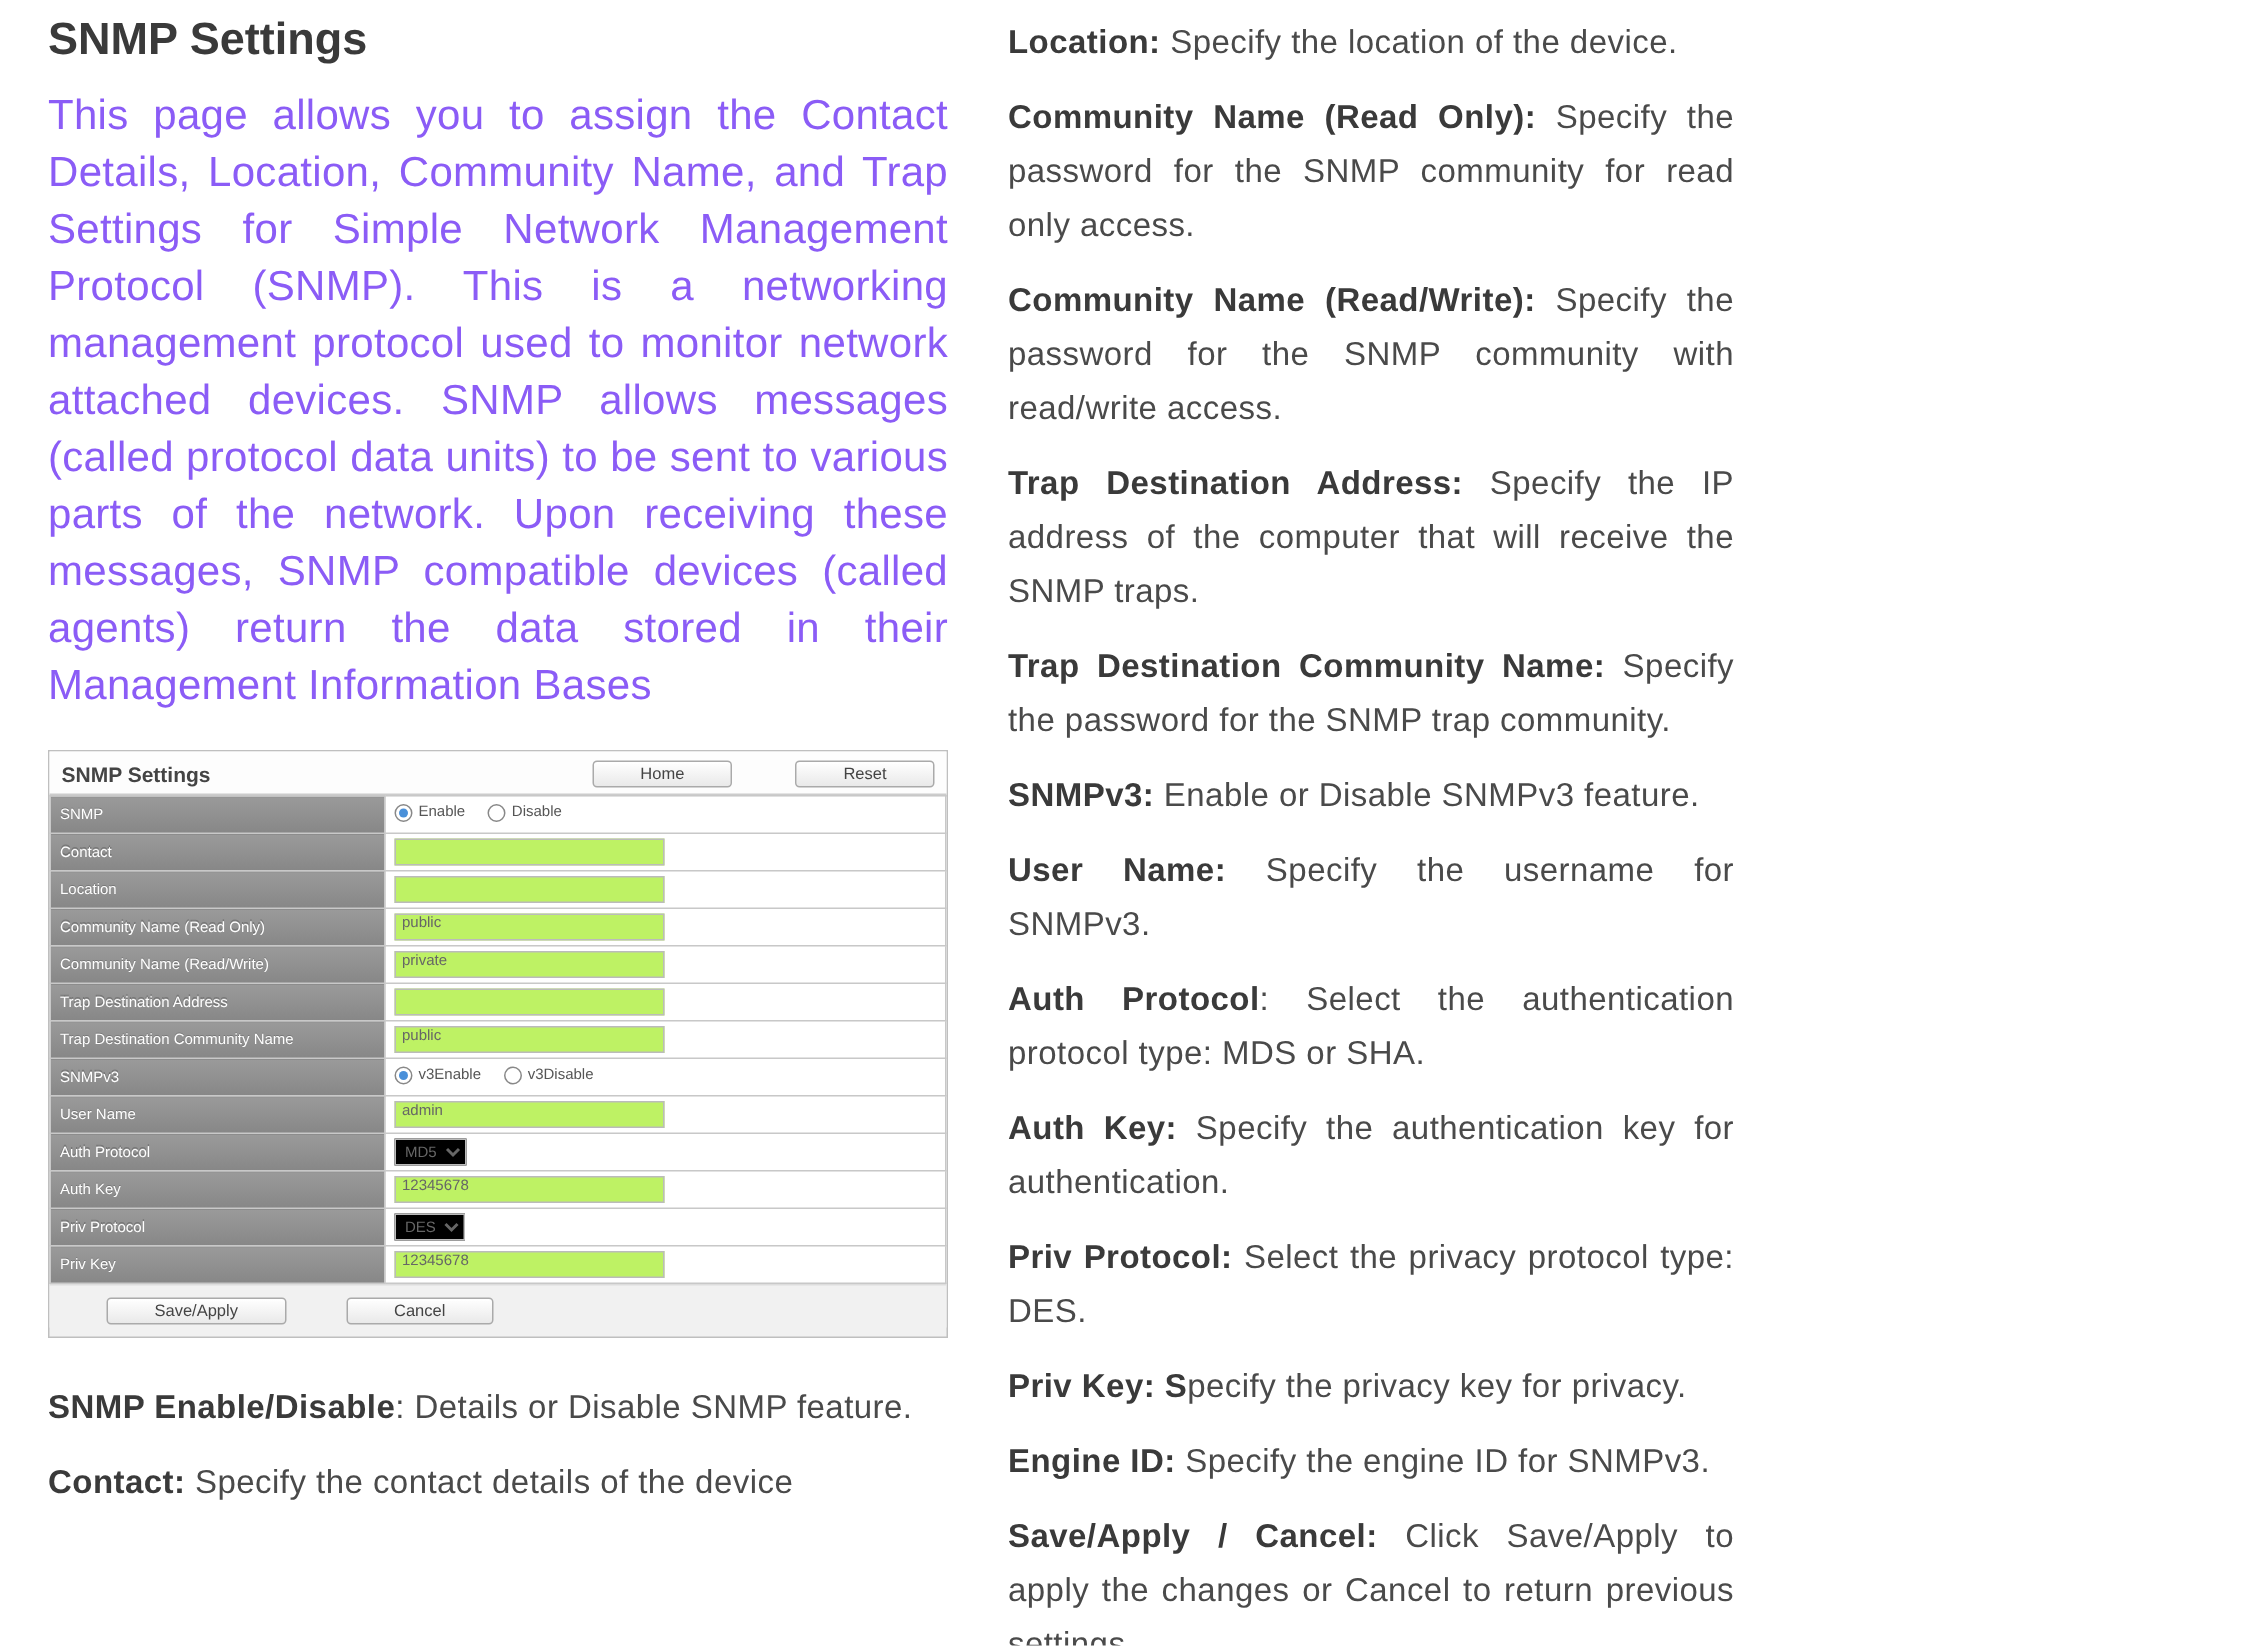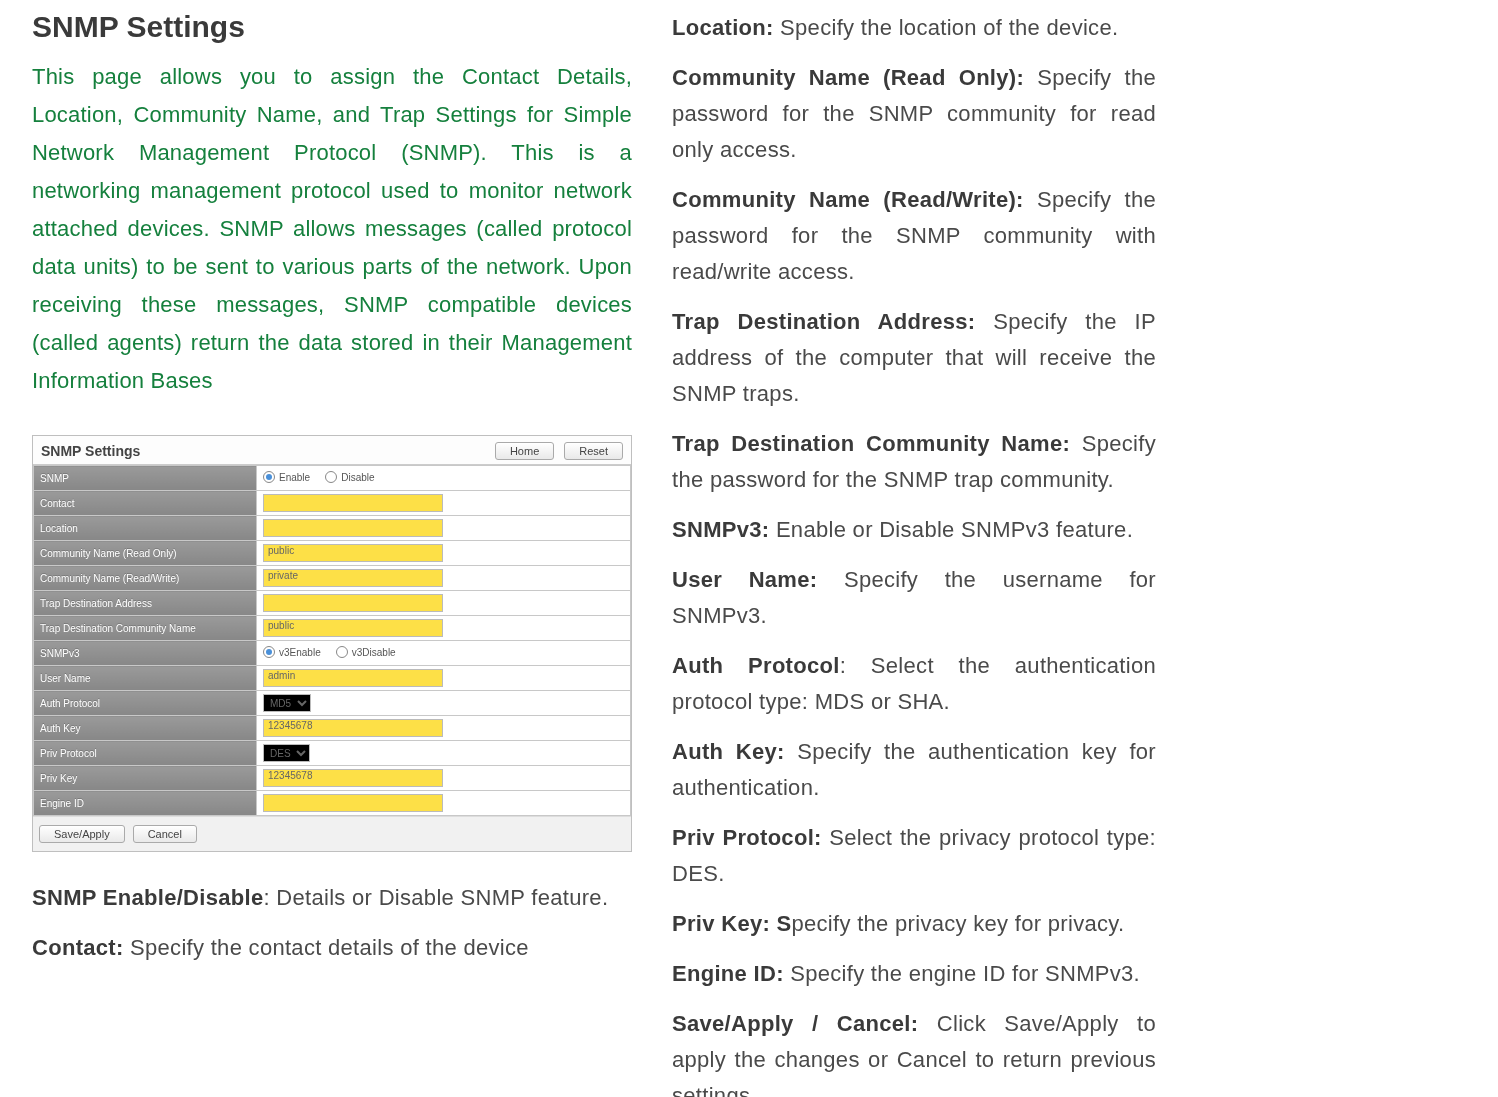--- a/index.html
+++ b/index.html
@@ -29,25 +29,25 @@
   .col-left { flex: 0 0 600px; }
   .col-right { flex: 1; }
   h1 {
     font-size: 30px;
     margin: 0 0 14px 0;
     color: #3a3a3a;
     font-weight: 700;
     letter-spacing: 0px;
   }
   .intro {
-    font-size: 22px;
-    color: #15803d;
+    font-size: 28px;
+    color: #8b5cf6;
     line-height: 38px;
     text-align: justify;
-    margin-bottom: 35px;
+    margin-bottom: 24px;
     letter-spacing: 0.2px;
   }
   .kv {
     font-size: 22px;
     color: #4a4a4a;
     line-height: 36px;
     margin-bottom: 14px;
     text-align: justify;
     letter-spacing: 0.3px;
   }
@@ -80,24 +80,25 @@
   .shot-title {
     font-weight: bold;
     font-size: 14px;
     color: #444;
   }
   .shot-btns { display: flex; gap: 10px; }
   .wbtn {
     border: 1px solid #aaa;
     border-radius: 3px;
     background: linear-gradient(#fff,#e9e9e9);
-    padding: 2px 14px;
+    padding: 2px 31px;
     font-size: 11px;
     color: #444;
     box-shadow: 0 1px 0 #fff inset;
+    margin-left: 32px;
   }
   .ftable {
     width: 100%;
     border-collapse: collapse;
     margin: 0;
   }
   .ftable td {
     border: 1px solid #c8c8c8;
     padding: 3px 6px;
     height: 18px;
@@ -115,21 +116,21 @@
     background: #fff;
   }
   .tin {
     border: 1px solid #bbb;
     height: 16px;
     font-size: 10px;
     padding: 0 4px;
     color: #666;
     display: inline-block;
     min-width: 170px;
-    background: #fde047;
+    background: #bef264;
     vertical-align: middle;
   }
   .sel {
     border: 1px solid #bbb;
     height: 18px;
     font-size: 10px;
     padding: 0 2px;
     color: #666;
     background: #000000;
   }
@@ -225,24 +226,20 @@
                 <td class="lab">Auth Key</td>
                 <td class="val"><span class="tin">12345678</span></td>
               </tr>
           <tr>
                 <td class="lab">Priv Protocol</td>
                 <td class="val"><select class="sel"><option>DES</option></select></td>
               </tr>
           <tr>
                 <td class="lab">Priv Key</td>
                 <td class="val"><span class="tin">12345678</span></td>
-              </tr>
-          <tr>
-                <td class="lab">Engine ID</td>
-                <td class="val"><span class="tin"></span></td>
               </tr>
         </tbody>
           </table>
         <div class="shot-footer">
           <span class="wbtn">Save/Apply</span>
           <span class="wbtn">Cancel</span>
         </div>
       </div>
 
       <div class="kv"><b>SNMP Enable/Disable</b><span>: Details or Disable SNMP feature.</span></div>

